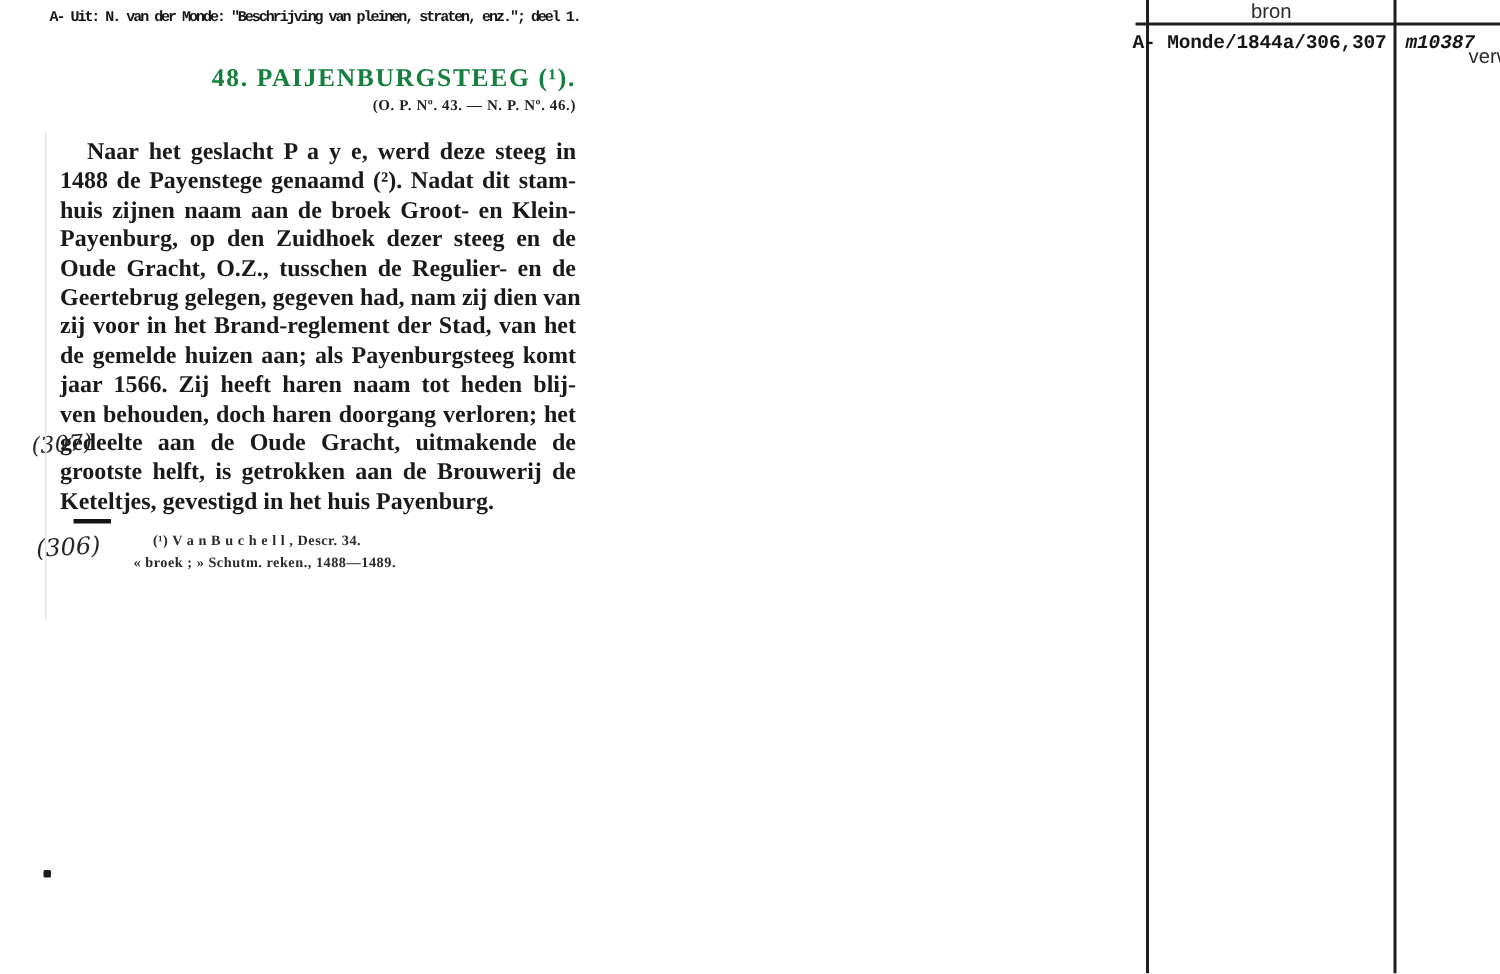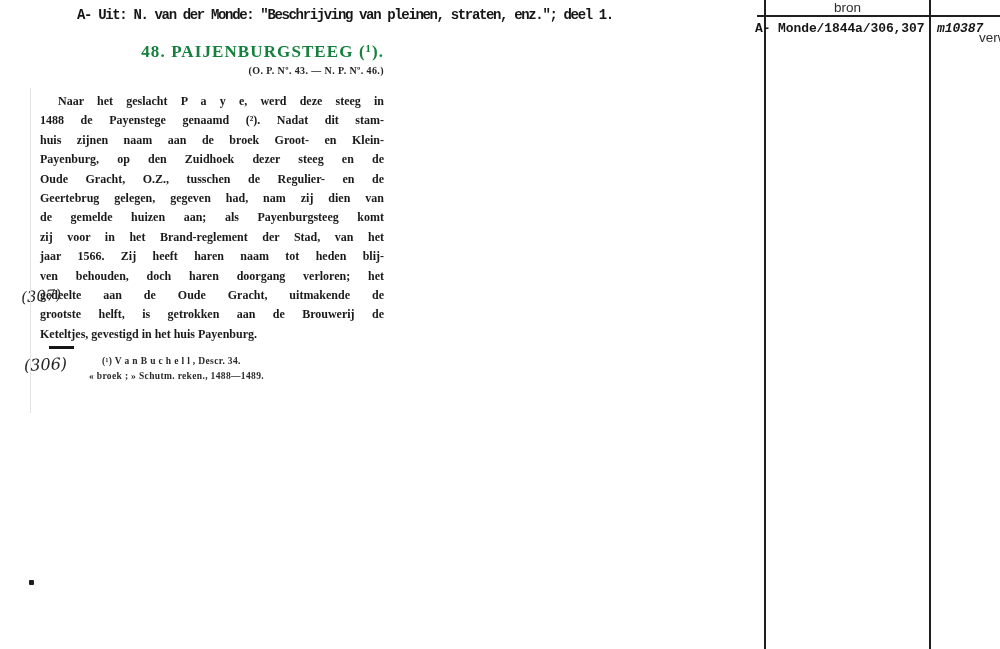--- a/index.html
+++ b/index.html
@@ -16,24 +16,23 @@
   .abs { position: absolute; }
 
   
   .typewriter {
     font-family: "Liberation Mono", "DejaVu Sans Mono", monospace;
     font-weight: bold;
     color: #161616;
   }
   .header-line {
     left: 33px; top: 7px;
-    font-size: 14px;
+    font-size: 10px;
     letter-spacing: -1.35px;
     white-space: nowrap;
-    margin-left: 44px;
   }
 
   
   .article {
     left: 40px; top: 42px; width: 344px;
   }
   .article-title {
     text-align: right;
     font-size: 17px;
     font-weight: bold;
@@ -44,21 +43,21 @@
   .article-subtitle {
     text-align: right;
     font-size: 10px;
     font-weight: bold;
     margin-top: 3px;
     letter-spacing: 0.4px;
     color: #222;
   }
   .body-text {
     margin-top: 16px;
-    font-size: 12px;
+    font-size: 16px;
     font-weight: bold;
     color: #1a1a1a;
   }
   .body-line {
     height: 19.4px;
     line-height: 19.4px;
     text-align: justify;
     text-align-last: justify;
     white-space: nowrap;
   }
@@ -139,22 +138,22 @@
 <div class="abs article">
   <div class="article-title">48. PAIJENBURGSTEEG (¹).</div>
   <div class="article-subtitle">(O. P. Nº. 43. — N. P. Nº. 46.)</div>
   <div class="body-text">
     <div class="body-line first">Naar het geslacht P a y e, werd deze steeg in</div>
     <div class="body-line">1488 de Payenstege genaamd (²).  Nadat dit stam-</div>
     <div class="body-line">huis zijnen naam aan de broek Groot- en Klein-</div>
     <div class="body-line">Payenburg, op den Zuidhoek dezer steeg en de</div>
     <div class="body-line">Oude Gracht, O.Z., tusschen de Regulier- en de</div>
     <div class="body-line">Geertebrug gelegen, gegeven had, nam zij dien van</div>
+    <div class="body-line">zij voor in het Brand-reglement der Stad, van het</div>
     <div class="body-line">de gemelde huizen aan; als Payenburgsteeg komt</div>
-    <div class="body-line">zij voor in het Brand-reglement der Stad, van het</div>
     <div class="body-line">jaar 1566.  Zij heeft haren naam tot heden blij-</div>
     <div class="body-line">ven behouden, doch haren doorgang verloren; het</div>
     <div class="body-line">gedeelte aan de Oude Gracht, uitmakende de</div>
     <div class="body-line">grootste helft, is getrokken aan de Brouwerij de</div>
     <div class="body-line last">Keteltjes, gevestigd in het huis Payenburg.</div>
   </div>
 </div>
 
 <div class="abs margin-note note-307">(307)</div>
 <div class="abs margin-note note-306">(306)</div>

